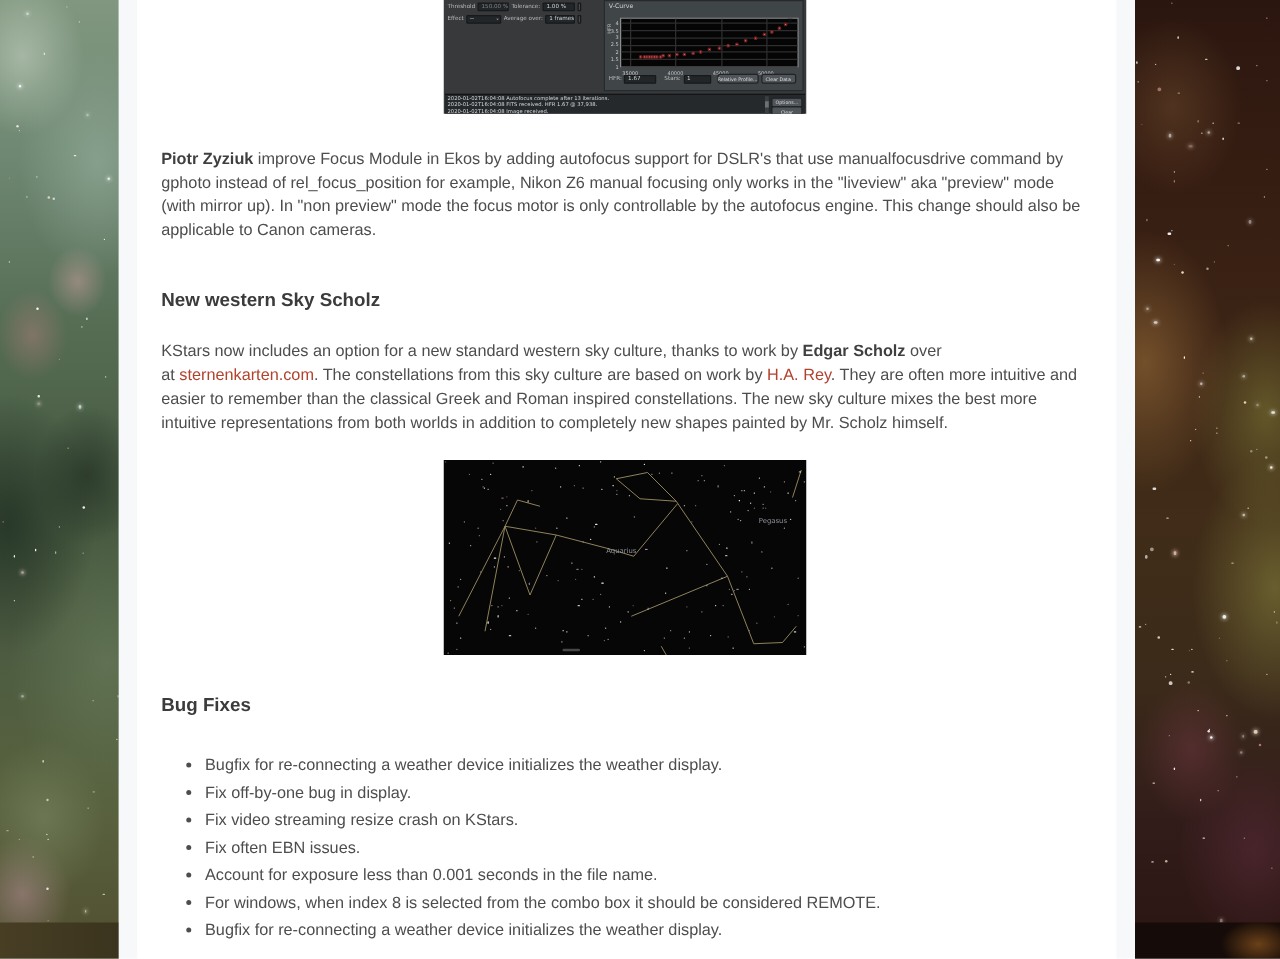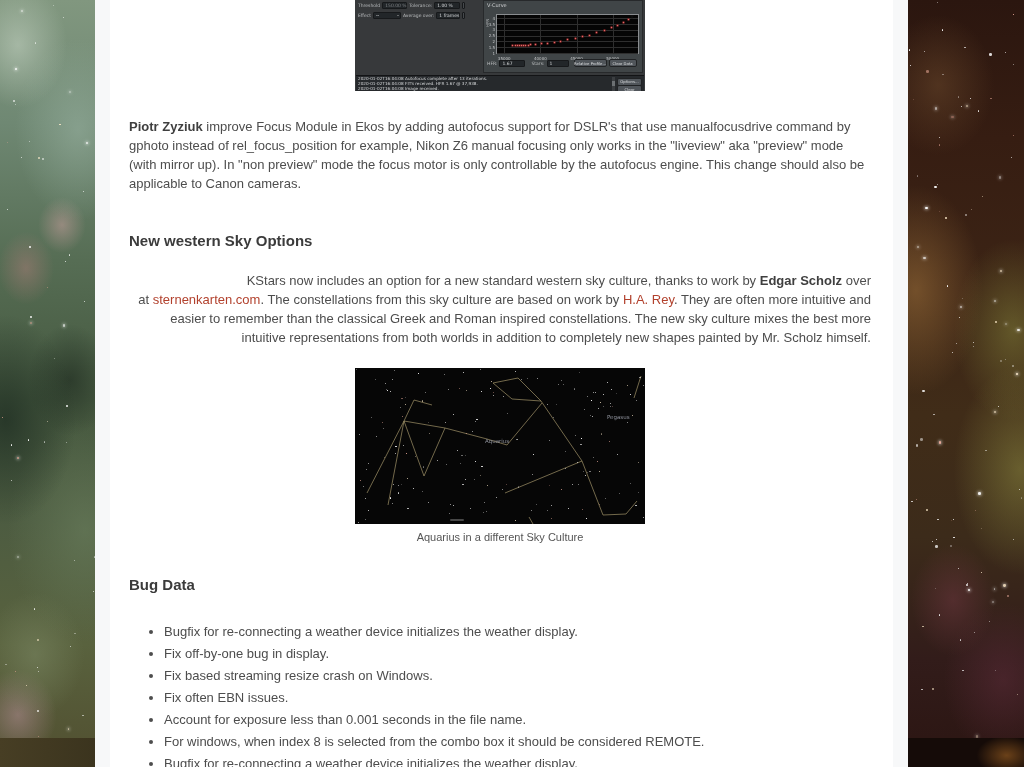--- a/index.html
+++ b/index.html
@@ -43,21 +43,21 @@
   .content{position:absolute;left:110px;top:0;width:783px;height:767px;background:#ffffff;z-index:5;overflow:hidden;}
   .inner{padding:0 22px 0 19px;}
 
   
   p{font-size:13px;line-height:19px;color:#4d4d4d;margin:0;}
   h3{font-size:15px;line-height:17px;color:#3b3b3b;margin:0;font-weight:bold;}
   a{color:#b2412d;text-decoration:none;cursor:pointer;}
   b{color:#3f3f3f;}
   .p-focus{margin-top:26px;}
   .h-sky{margin-top:39px;}
-  .p-sky{margin-top:22px;text-align:right;}
+  .p-sky{margin-top:22px;}
   .h-bugs{margin-top:32px;}
   ul.bugs{margin:29px 0 0 0;padding:0 0 0 35px;}
   ul.bugs li{font-size:13px;line-height:19px;color:#4d4d4d;margin-bottom:3px;}
   .caption{margin-top:7px;text-align:center;font-size:11px;line-height:13px;color:#555;}
 
   
   .fig{display:block;}
   .ekos{position:relative;width:290px;height:91px;margin:0 auto;background:#37393b;overflow:hidden;
         font-family:"DejaVu Sans", sans-serif;cursor:pointer;}
   .ek-row{position:absolute;display:flex;align-items:center;gap:2px;height:8px;}
@@ -359,21 +359,21 @@
               <i></i>
             </span>
           <span class="ek-btn ek-logbtn b1">Options...</span>
           <span class="ek-btn ek-logbtn b2">Clear</span>
         </div>
       </div>
     </div>
 
     <p class="p-focus"><b>Piotr Zyziuk</b><span> improve Focus Module in Ekos by adding autofocus support for DSLR's that use manualfocusdrive command by gphoto instead of rel_focus_position for example, Nikon Z6 manual focusing only works in the "liveview" aka "preview" mode (with mirror up). In "non preview" mode the focus motor is only controllable by the autofocus engine. This change should also be applicable to Canon cameras.</span></p>
 
-    <h3 class="h-sky">New western Sky Options</h3>
+    <h3 class="h-sky">New western Sky Scholz</h3>
 
     <p class="p-sky"><span>KStars now includes an option for a new standard western sky culture, thanks to work by </span><b>Edgar Scholz</b><span> over</span><br><span>at </span><a>sternenkarten.com</a><span>. The constellations from this sky culture are based on work by </span><a>H.A. Rey</a><span>. They are often more intuitive and easier to remember than the classical Greek and Roman inspired constellations. The new sky culture mixes the best more intuitive representations from both worlds in addition to completely new shapes painted by Mr. Scholz himself.</span></p>
 
     <div class="sky">
       <svg width="290" height="156" viewBox="0 0 290 156">
         <g fill="none" stroke="#b3a374" stroke-width="0.7" opacity="0.9">
           <polyline points="12,125 49,53 59,32 77,37"></polyline>
           <polyline points="33,137 49,53"></polyline>
           <polyline points="49,53 90,60 69,108 49,53"></polyline>
           <polyline points="90,60 132,71 152,77 187,35"></polyline>
@@ -551,28 +551,27 @@
         <i class="star" style="width: 1.14647px; height: 1.14647px; left: 34.9395px; top: 129.487px; opacity: 0.97; background: rgb(255, 255, 255);"></i>
         <i class="star" style="width: 1.00014px; height: 1.00014px; left: 220.059px; top: 67.2202px; opacity: 0.56; background: rgb(255, 255, 255);"></i>
         <i class="star" style="width: 0.421962px; height: 0.421962px; left: 13.4688px; top: 142.486px; opacity: 0.73; background: rgb(255, 255, 255);"></i>
         <i class="star" style="width: 0.400445px; height: 0.400445px; left: 235.656px; top: 31.7915px; opacity: 0.98; background: rgb(255, 255, 255);"></i>
         <i class="star" style="width: 0.416194px; height: 0.416194px; left: 60.2622px; top: 88.2029px; opacity: 0.39; background: rgb(255, 236, 204);"></i>
         <i class="star" style="width: 0.843088px; height: 0.843088px; left: 116.524px; top: 63.1115px; opacity: 0.87; background: rgb(255, 255, 255);"></i>
         <i class="star" style="width: 0.696029px; height: 0.696029px; left: 125.679px; top: 22.6068px; opacity: 0.89; background: rgb(255, 255, 255);"></i>
         <i class="star" style="width: 1.08273px; height: 1.08273px; left: 124.588px; top: 106.578px; opacity: 0.52; background: rgb(255, 236, 204);"></i>
         <i class="star" style="width: 0.957097px; height: 0.957097px; left: 93.0782px; top: 21.4385px; opacity: 0.85; background: rgb(255, 255, 255);"></i>
       </div>
-    <div class="caption">Aquarius in a different Sky Culture</div>
-
-    <h3 class="h-bugs">Bug Data</h3>
+
+    <h3 class="h-bugs">Bug Fixes</h3>
 
     <ul class="bugs">
       <li>Bugfix for re-connecting a weather device initializes the weather display.</li>
       <li>Fix off-by-one bug in display.</li>
-      <li>Fix based streaming resize crash on Windows.</li>
+      <li>Fix video streaming resize crash on KStars.</li>
       <li>Fix often EBN issues.</li>
       <li>Account for exposure less than 0.001 seconds in the file name.</li>
       <li>For windows, when index 8 is selected from the combo box it should be considered REMOTE.</li>
       <li>Bugfix for re-connecting a weather device initializes the weather display.</li>
     </ul>
 
   </div>
 </div>
 
 </body></html>

